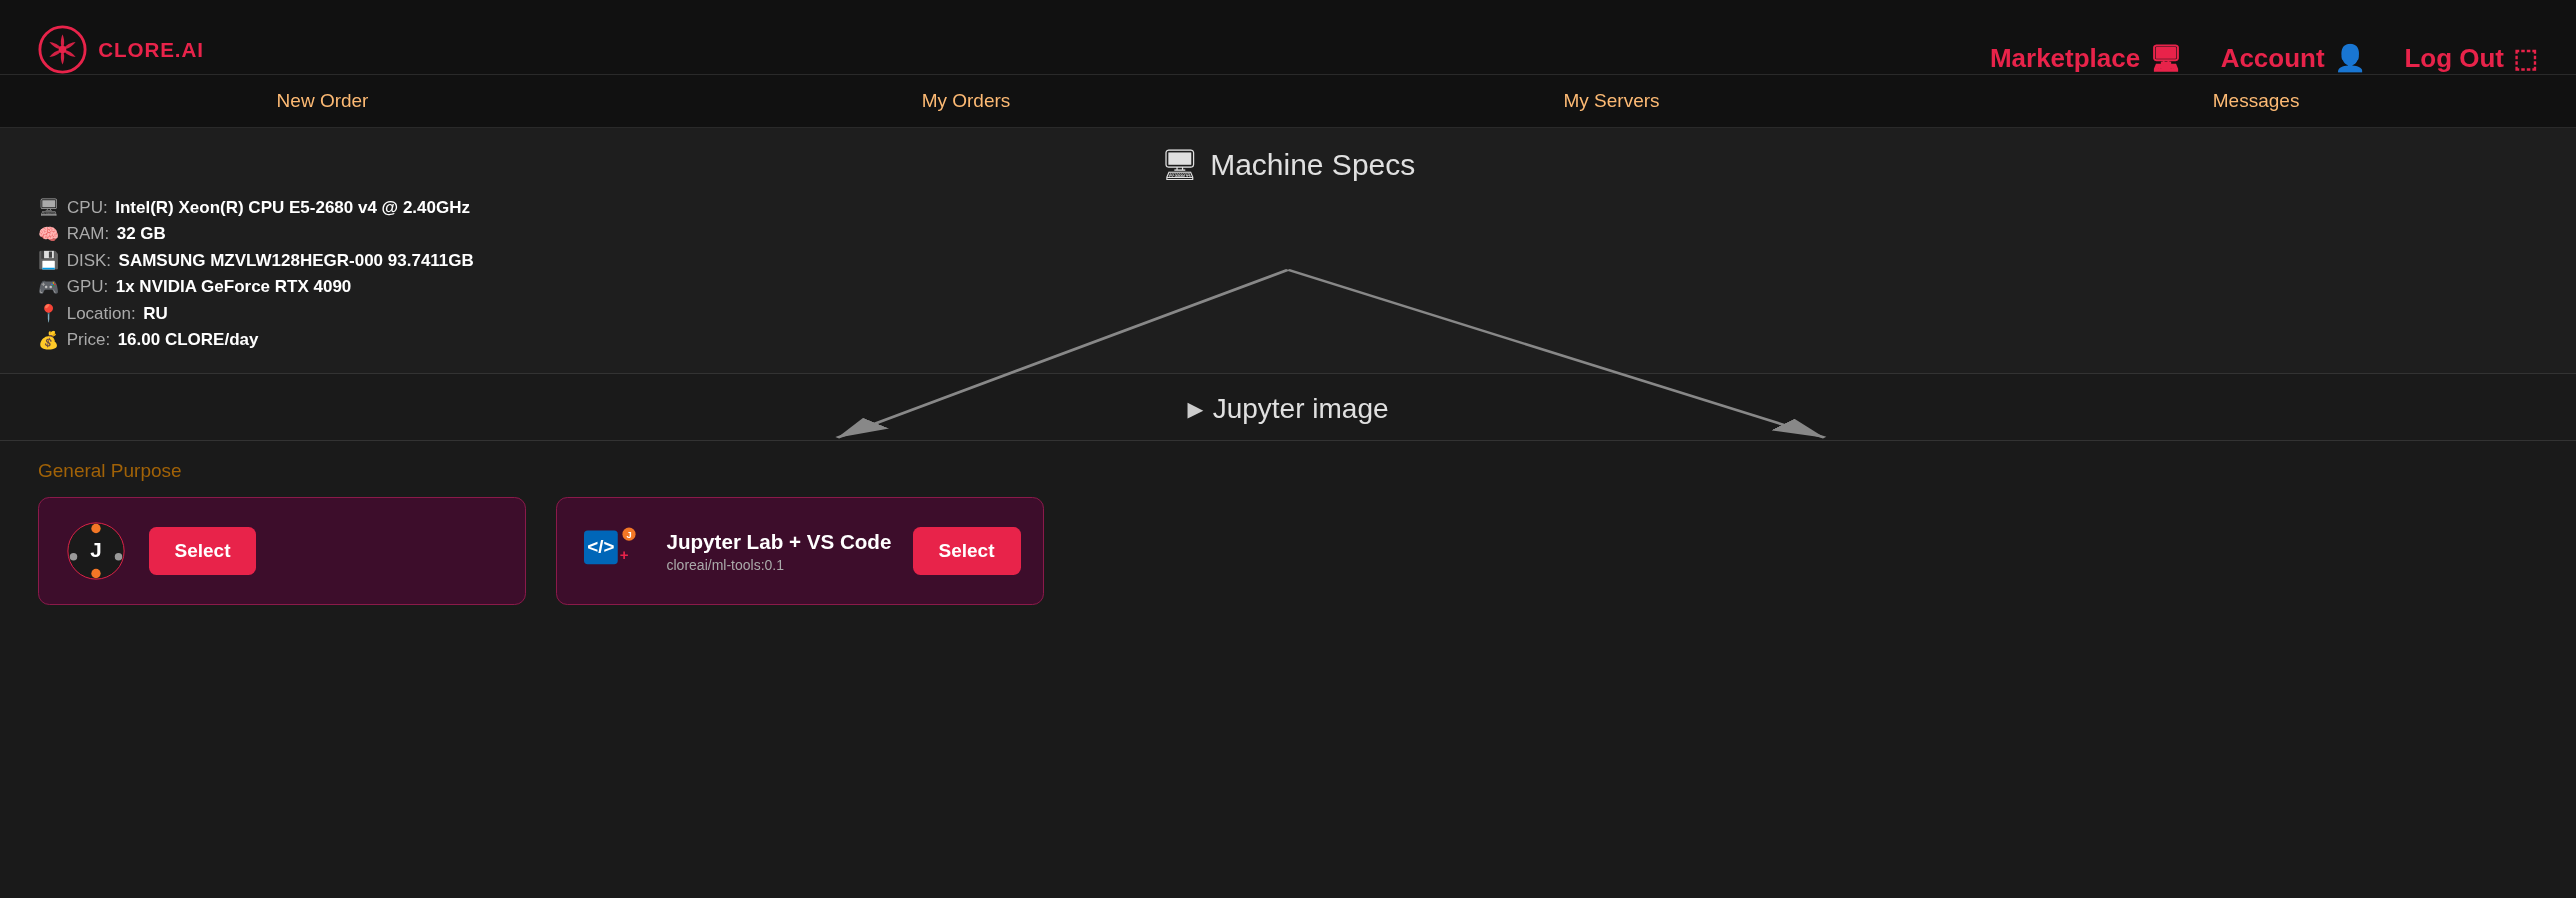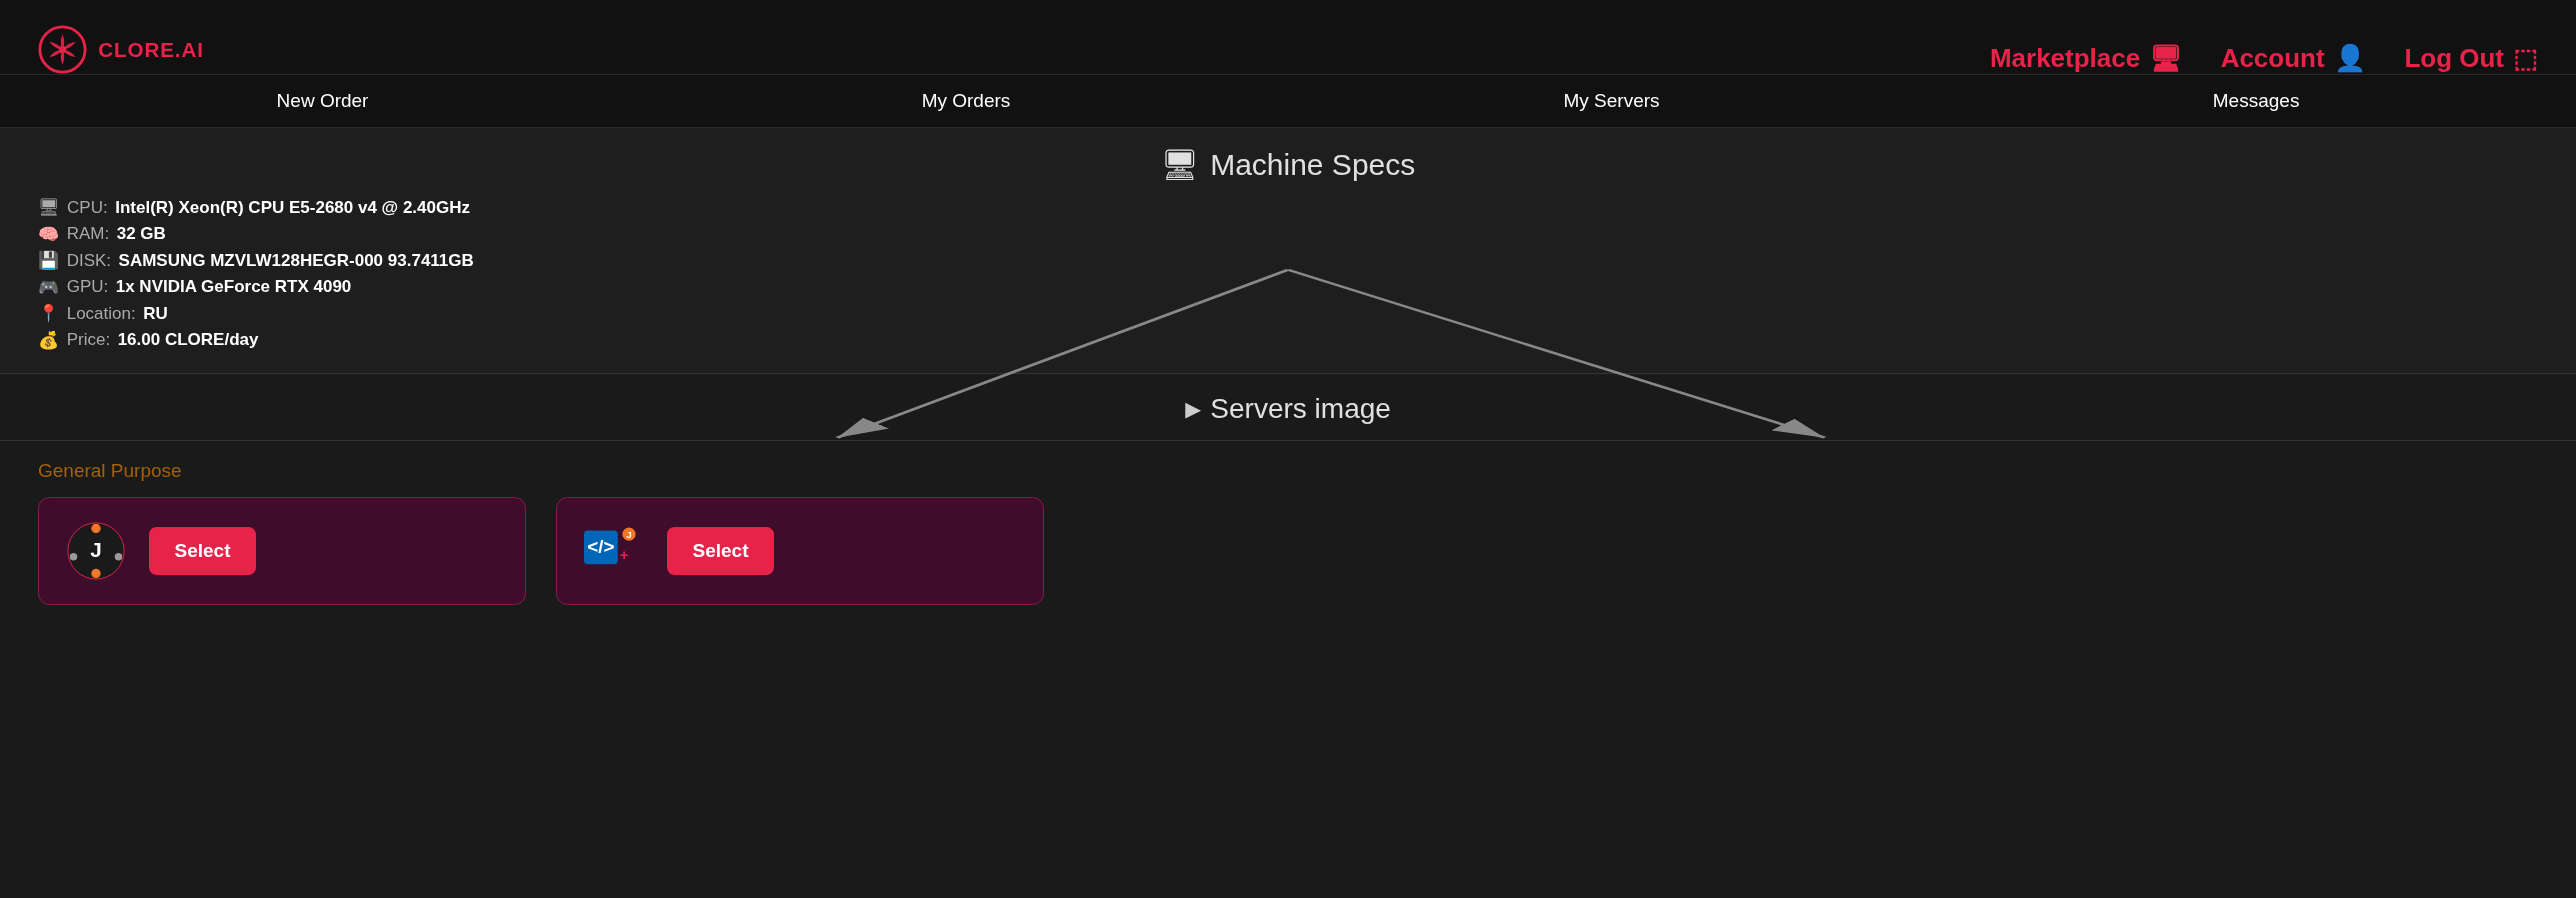--- a/index.html
+++ b/index.html
@@ -64,21 +64,21 @@
     .top-nav {
       background-color: #111;
       display: flex;
       justify-content: space-around;
       align-items: center;
       height: 53px;
       border-bottom: 1.9px solid #2a2a2a;
     }
 
     .top-nav-item {
-      color: #ffffff;
+      color: #fdba74;
       font-size: 19px;
       cursor: pointer;
       padding: 0 38px;
       height: 100%;
       display: flex;
       align-items: center;
     }
 
     
     .main-content {
@@ -338,21 +338,21 @@
         <span class="spec-label">Price:</span>
         <span class="spec-value">16.00 CLORE/day</span>
       </li>
     </ul>
   </section>
 
   <div class="arrows-container">
     <section class="select-image-section">
       <h2 class="select-image-title">
         <span class="cursor-unicode">▶</span>
-        <span>Servers image</span>
+        <span>Jupyter image</span>
       </h2>
     </section>
 
     <section class="images-section">
       <p class="category-label">General Purpose</p>
 
       <svg class="arrows-svg" viewBox="0 0 1200 280" preserveAspectRatio="none" xmlns="http://www.w3.org/2000/svg" style="position:absolute;top:-188px;left:0;width:100%;height:235px;pointer-events:none;z-index:5;">
         <defs>
           <marker id="arrowhead1" markerWidth="10" markerHeight="7" refX="10" refY="3.5" orient="auto">
             <polygon points="0 0, 10 3.5, 0 7" fill="#888"></polygon>
@@ -393,20 +393,24 @@
 
               <rect x="0" y="10" width="36" height="36" rx="4" fill="#0066b8"></rect>
               <text x="18" y="34" font-size="20" fill="white" text-anchor="middle" font-family="Arial" font-weight="bold">&lt;/&gt;</text>
 
               <circle cx="48" cy="14" r="7" fill="#f37726"></circle>
               <text x="48" y="18" font-size="10" fill="white" text-anchor="middle" font-family="Arial" font-weight="bold">J</text>
 
               <text x="38" y="42" font-size="16" fill="#e8234a" font-weight="bold">+</text>
             </svg>
           </div>
+          <div class="image-card-info">
+            <div class="image-card-name">Jupyter Lab + VS Code</div>
+            <div class="image-card-tag">cloreai/ml-tools:0.1</div>
+          </div>
           <button class="select-btn">Select</button>
         </div>
       </div>
     </section>
   </div>
 
 </main>
 
 
 </body></html>

